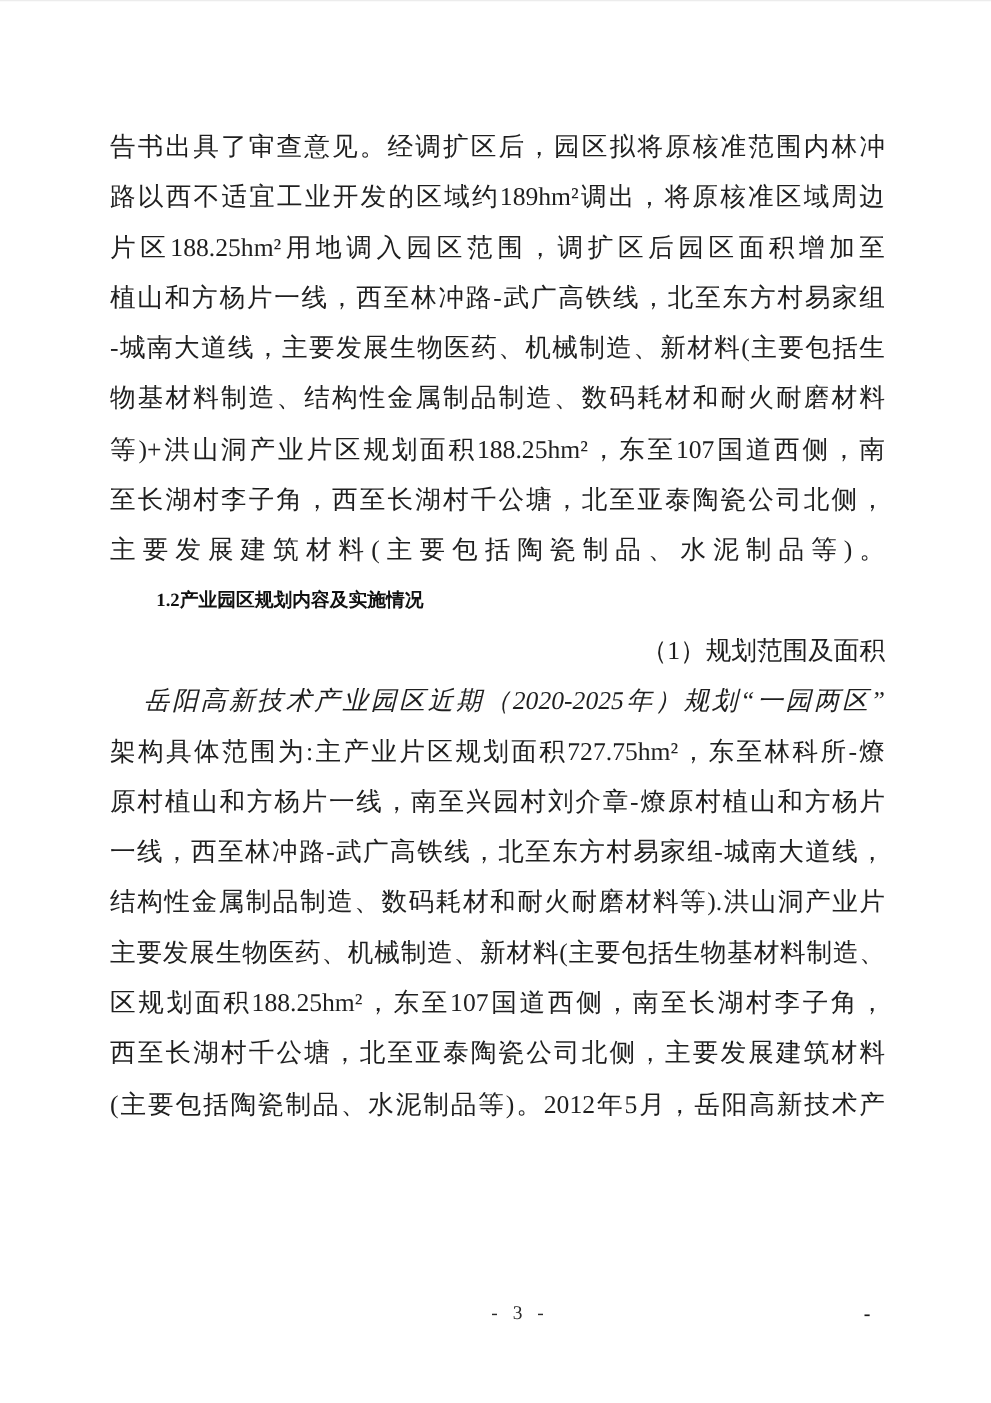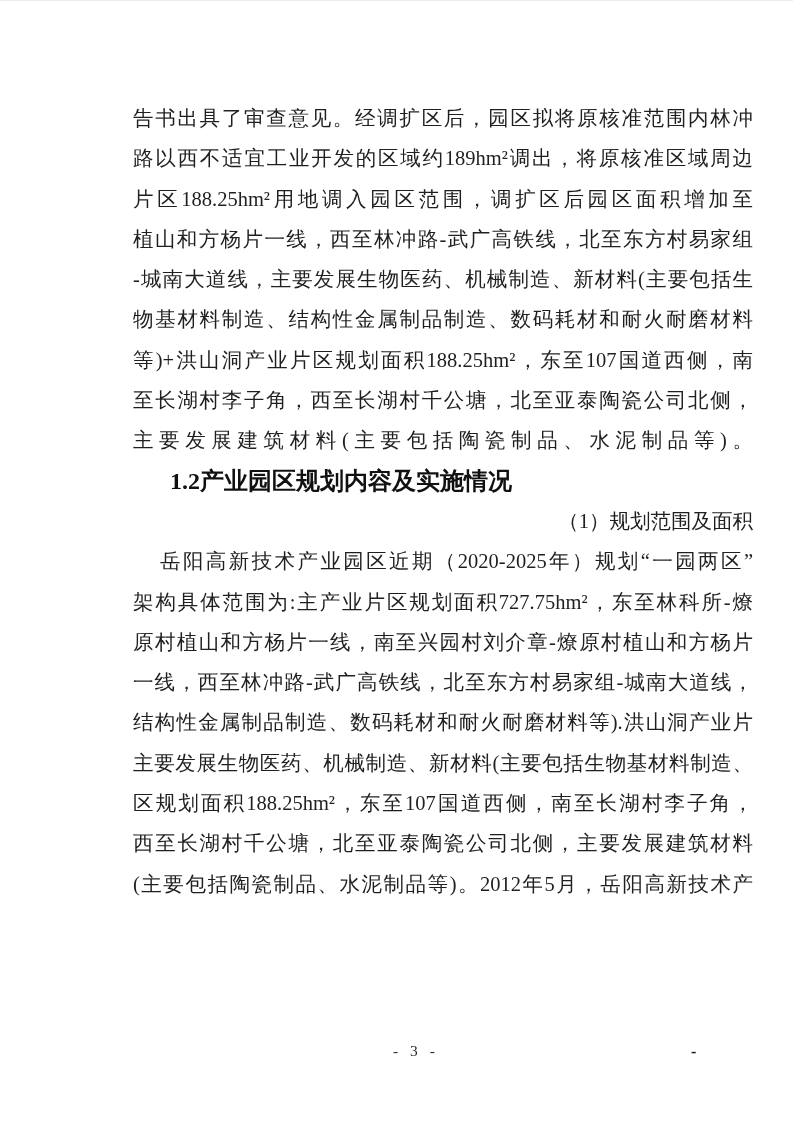--- a/index.html
+++ b/index.html
@@ -9,45 +9,44 @@
     background:#ffffff;
     overflow:hidden;
     font-family:"Liberation Serif","DejaVu Serif",serif;
     color:#1f1f1f;
     border-top:1px solid #ececec;
   }
   .content {
     position:absolute;
     left:88px; top:97px;
     width:620px;
-    margin-left:45px;
   }
   .line {
     font-size:20.5px;
     line-height:40.3px;
     text-align:justify;
     text-align-last:justify;
     white-space:normal;
   }
   .heading {
     margin:0;
     padding-left:37px;
-    font-size:24px;
+    font-size:15px;
     font-weight:700;
     line-height:40.3px;
     color:#111;
     text-align:left;
   }
   .subheading {
     padding-left:28px;
     font-size:20.5px;
     line-height:40.3px;
     text-align:right;
   }
-  .first-indent { text-indent:27px; }
+  .first-indent { text-indent:27px;font-style:italic; }
   .page-number {
     position:absolute;
     left:416px; top:1041px;
     transform:translateX(-50%);
     font-size:15.5px;
     letter-spacing:4px;
     color:#2a2a2a;
   }
   .stray-dash {
     position:absolute;

